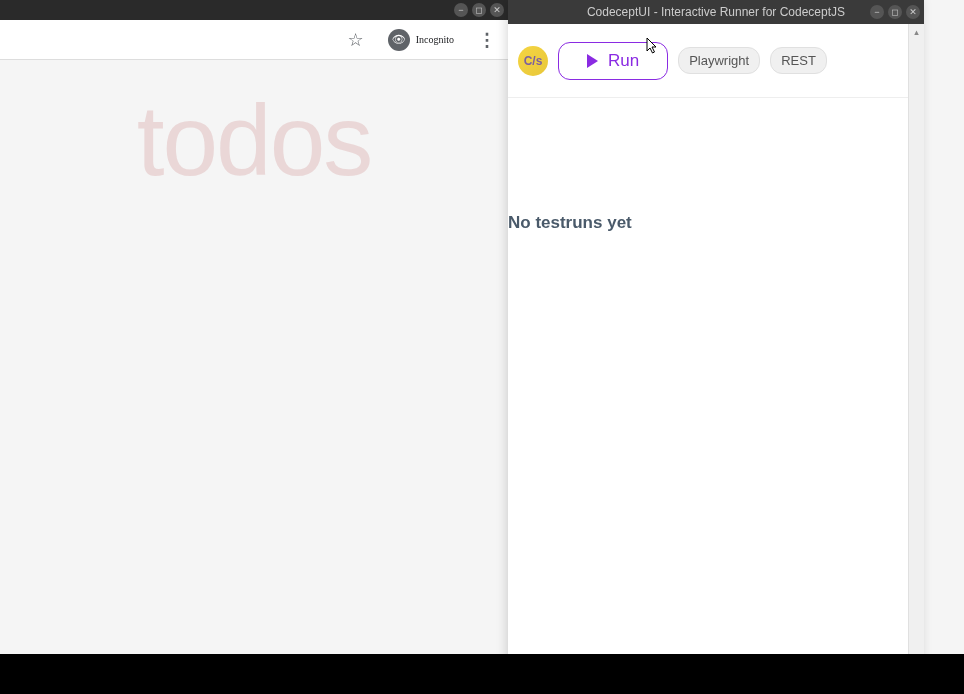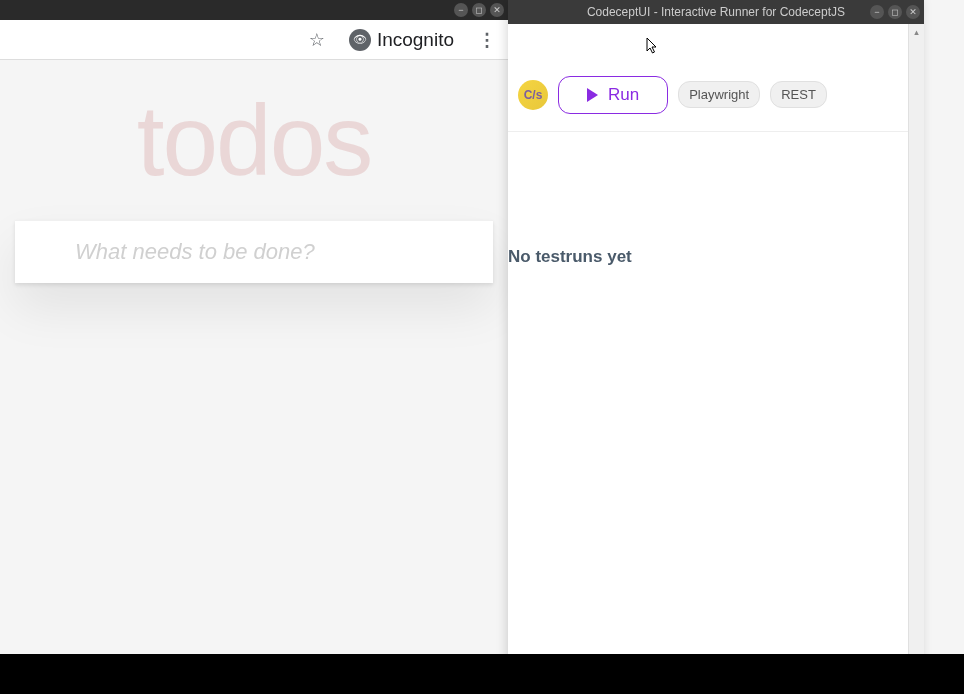--- a/index.html
+++ b/index.html
@@ -71,21 +71,22 @@
       display: flex;
       align-items: center;
       justify-content: center;
     }
     .incognito-glyph {
       color: #fff;
       font-size: 11px;
     }
     .incognito-text {
       color: #202124;
-      font-size: 19px;
+      font-size: 10px;
+      font-family: Liberation Serif, serif;
     }
     .menu-dots {
       color: #5f6368;
       font-size: 18px;
       font-weight: bold;
     }
     
     .todo-app {
       padding-top: 30px;
       text-align: center;
@@ -153,21 +154,20 @@
     }
     .codecept-body {
       position: relative;
       height: calc(100% - 24px);
       background: #fff;
       display: flex;
     }
     .codecept-main {
       flex: 1;
       position: relative;
-      margin-top: 34px;
     }
     .codecept-header {
       display: flex;
       align-items: center;
       padding: 14px 10px;
       gap: 10px;
       border-bottom: 1px solid #eee;
       background: #fff;
       height: 74px;
     }
@@ -276,23 +276,20 @@
       <div class="incognito-icon-circle">
         <span class="incognito-glyph">👁</span>
       </div>
       <span class="incognito-text">Incognito</span>
     </div>
     <span class="menu-dots">⋮</span>
   </div>
 
   <div class="todo-app">
     <h1 class="todo-title">todos</h1>
-    <div class="todo-input-wrap">
-      <input class="todo-input" placeholder="What needs to be done?" style="">
-    </div>
   </div>
 </div>
 
 <div class="codecept-window">
   <div class="codecept-titlebar">
     <span>CodeceptUI - Interactive Runner for CodeceptJS</span>
     <div class="win-controls">
       <div class="win-btn">−</div>
       <div class="win-btn">◻</div>
       <div class="win-btn">✕</div>

